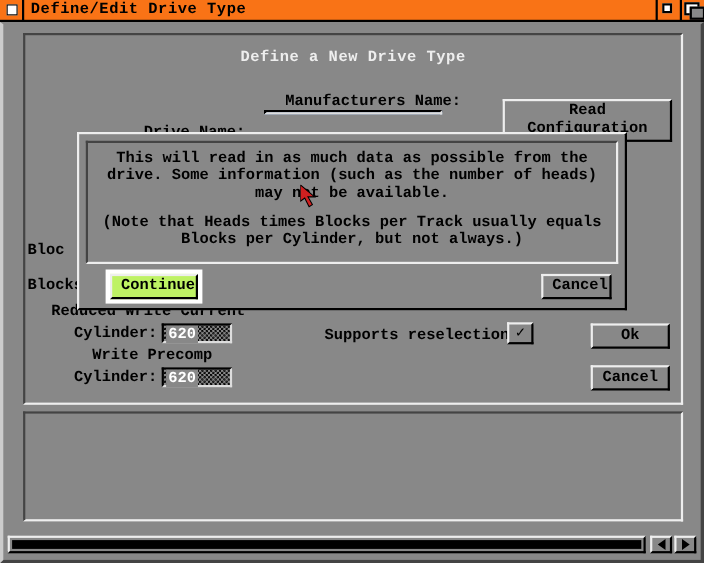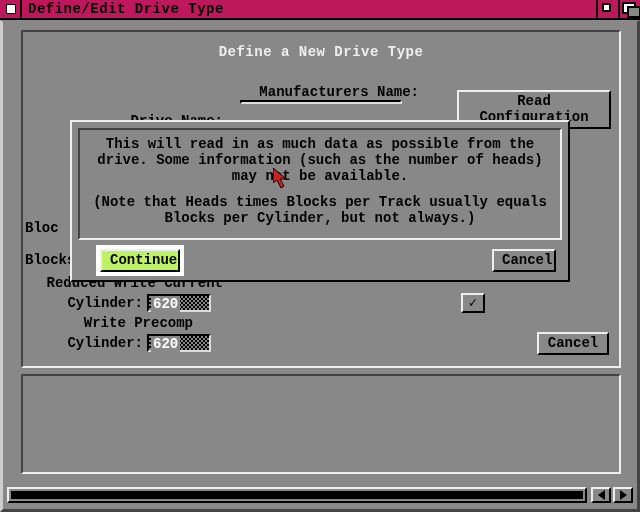--- a/index.html
+++ b/index.html
@@ -13,21 +13,21 @@
     background: #888888;
     color: #000;
   }
 
   
   .titlebar {
     position: absolute;
     left: 0; top: 0;
     width: 640px; height: 20px;
     box-sizing: border-box;
-    background: #be185d;
+    background: #f97316;
     border-bottom: 2px solid #000;
     color: #000;
     display: flex;
     align-items: center;
   }
   .title-close {
     width: 22px; height: 20px;
     box-sizing: border-box;
     border-right: 2px solid #000;
     position: relative;
@@ -394,22 +394,24 @@
       <span class="numeric"><span>620</span></span>
     </div>
     <div class="row r-wp narrow">
       <span class="label" style="width:170px">Write Precomp</span>
     </div>
     <div class="row r-wp-cyl narrow">
       <span class="label" style="width:120px">Cylinder:</span>
       <span class="numeric"><span>620</span></span>
     </div>
 
+    <div class="supports">Supports reselection</div>
     <div class="checkbox">✓</div>
 
+    <div class="btn btn-ok">Ok</div>
     <div class="btn btn-cancel-main">Cancel</div>
   </div>
 
   <div class="list-area"></div>
 
   <div class="hscroll">
     <div class="hscroll-track">
       <div class="hscroll-thumb"></div>
     </div>
     <div class="hscroll-arrow left">

